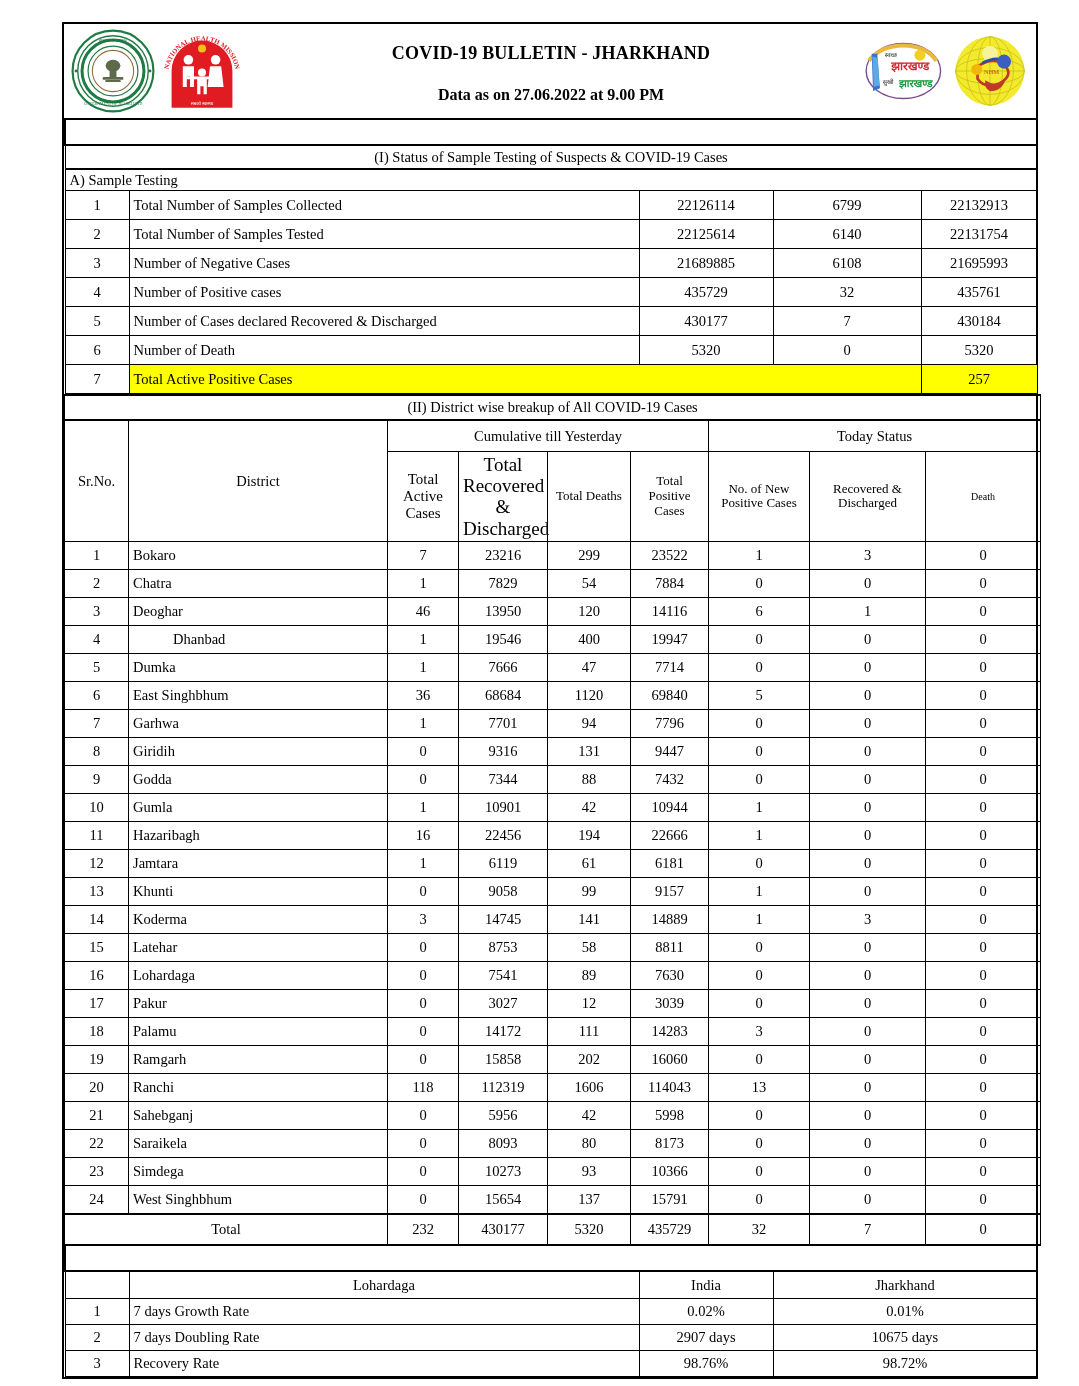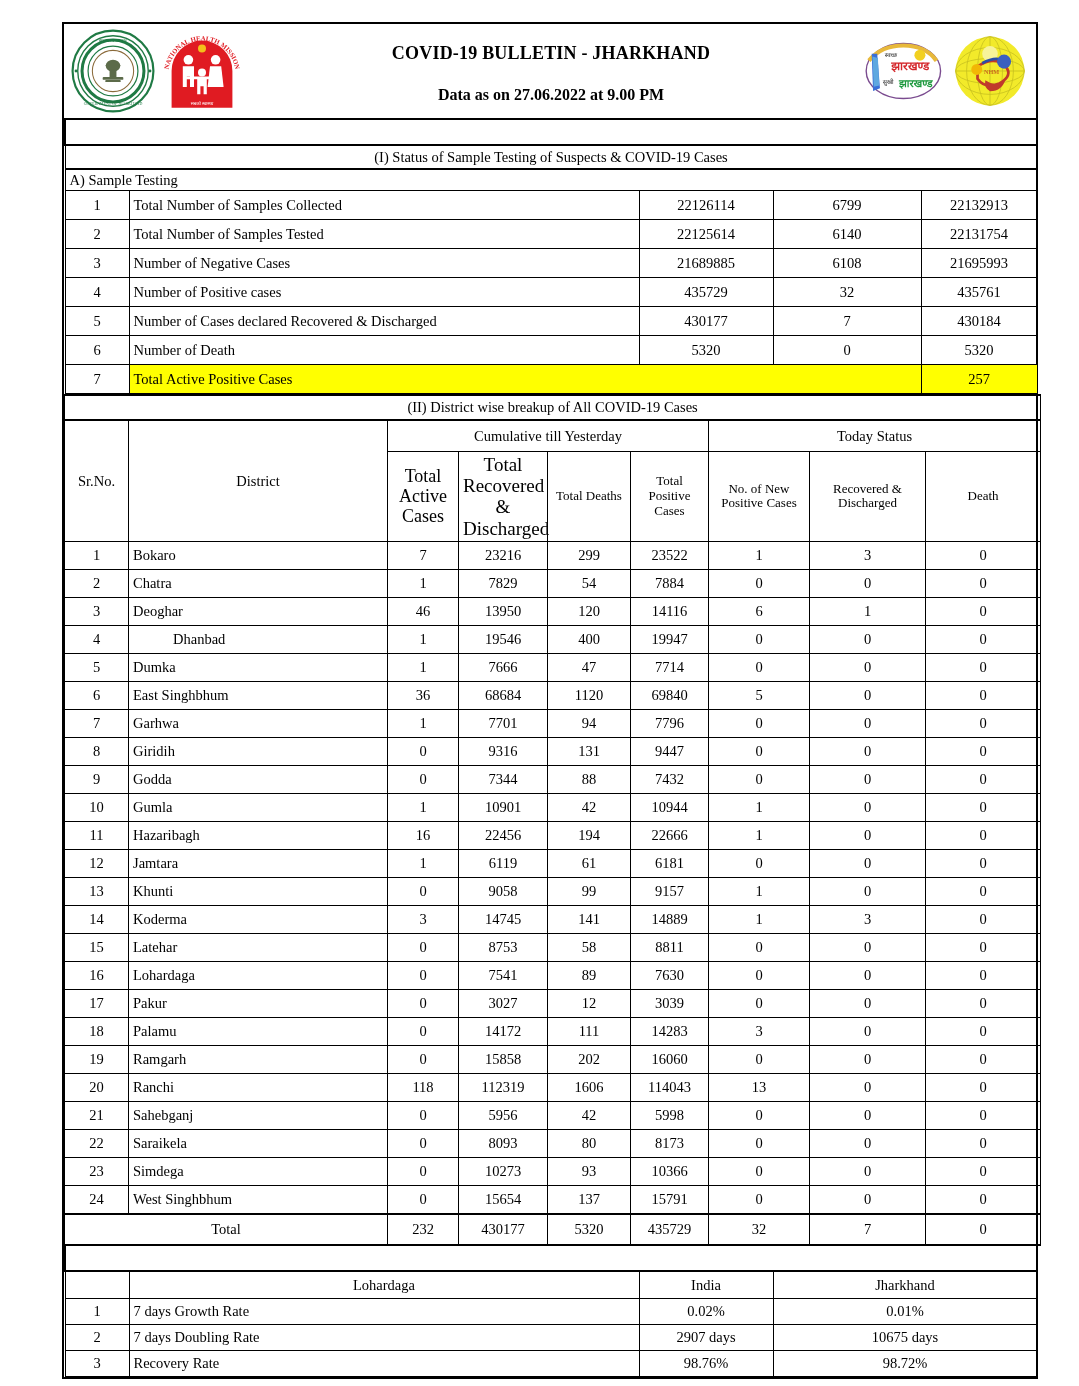--- a/index.html
+++ b/index.html
@@ -312,27 +312,27 @@
       <tr>
         <td colspan="9" class="section-title">(II) District wise breakup of All COVID-19 Cases</td>
       </tr>
       <tr>
         <td class="hdr" rowspan="2">Sr.No.</td>
         <td class="hdr" rowspan="2">District</td>
         <td class="hdr" colspan="4" style="height:26px;">Cumulative till Yesterday</td>
         <td class="hdr" colspan="3">Today Status</td>
       </tr>
       <tr>
-        <td class="hdr" style="height:62px; font-size:18px;">Total Active Cases</td>
+        <td class="hdr" style="height:62px; font-size:15px;">Total Active Cases</td>
         <td class="hdr" style="font-size:19px;font-family:Liberation Serif, serif;">Total Recovered &amp; Discharged</td>
         <td class="hdr" style="font-size:13px;">Total Deaths</td>
         <td class="hdr" style="font-size:13px;">Total Positive Cases</td>
         <td class="hdr" style="font-size:13px;">No. of New Positive Cases</td>
         <td class="hdr" style="font-size:13px;">Recovered &amp; Discharged</td>
-        <td class="hdr" style="font-size:13px;">Death</td>
+        <td class="hdr" style="font-size:10px;">Death</td>
       </tr>
       </tbody>
       <tbody id="district-rows">
         <tr>
           <td class="c" style="height: 23px;">1</td>
           <td class="l" style="height: 23px;">Bokaro</td>
           <td class="c" style="height: 23px;">7</td>
           <td class="c" style="height: 23px;">23216</td>
           <td class="c" style="height: 23px;">299</td>
           <td class="c b" style="height: 23px;">23522</td>

